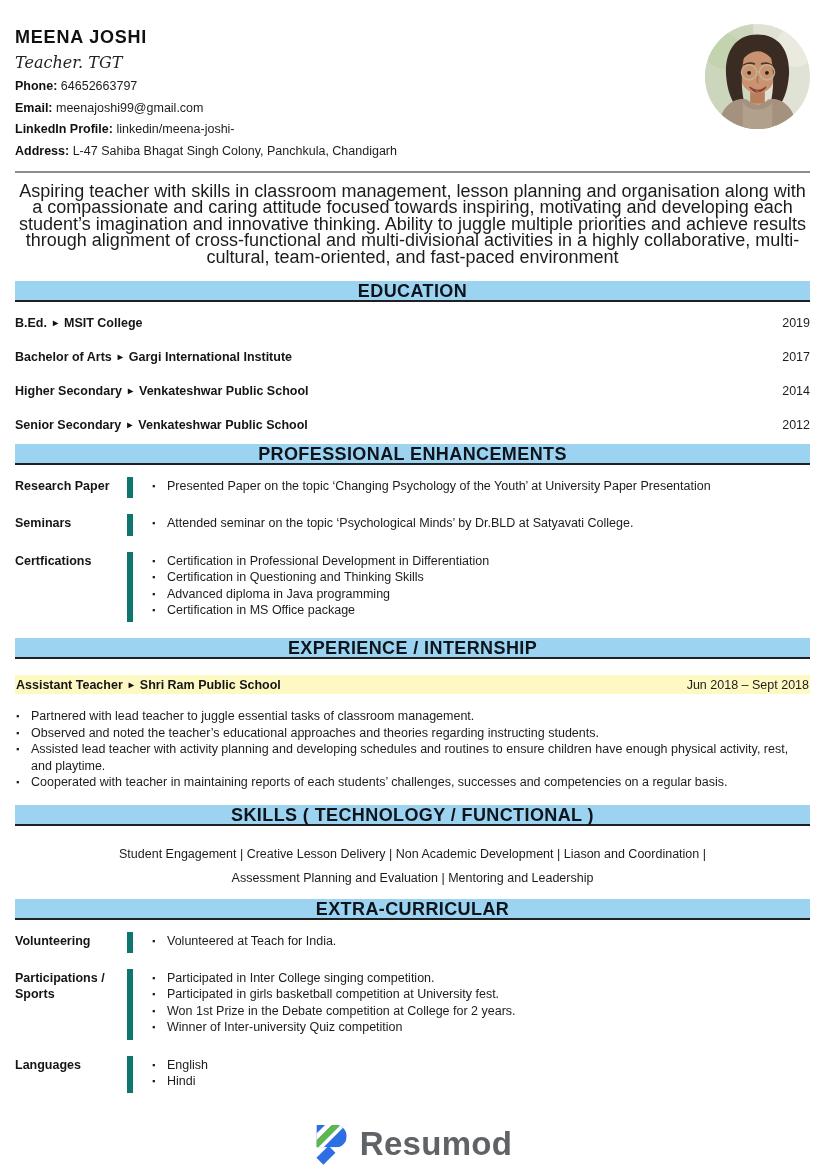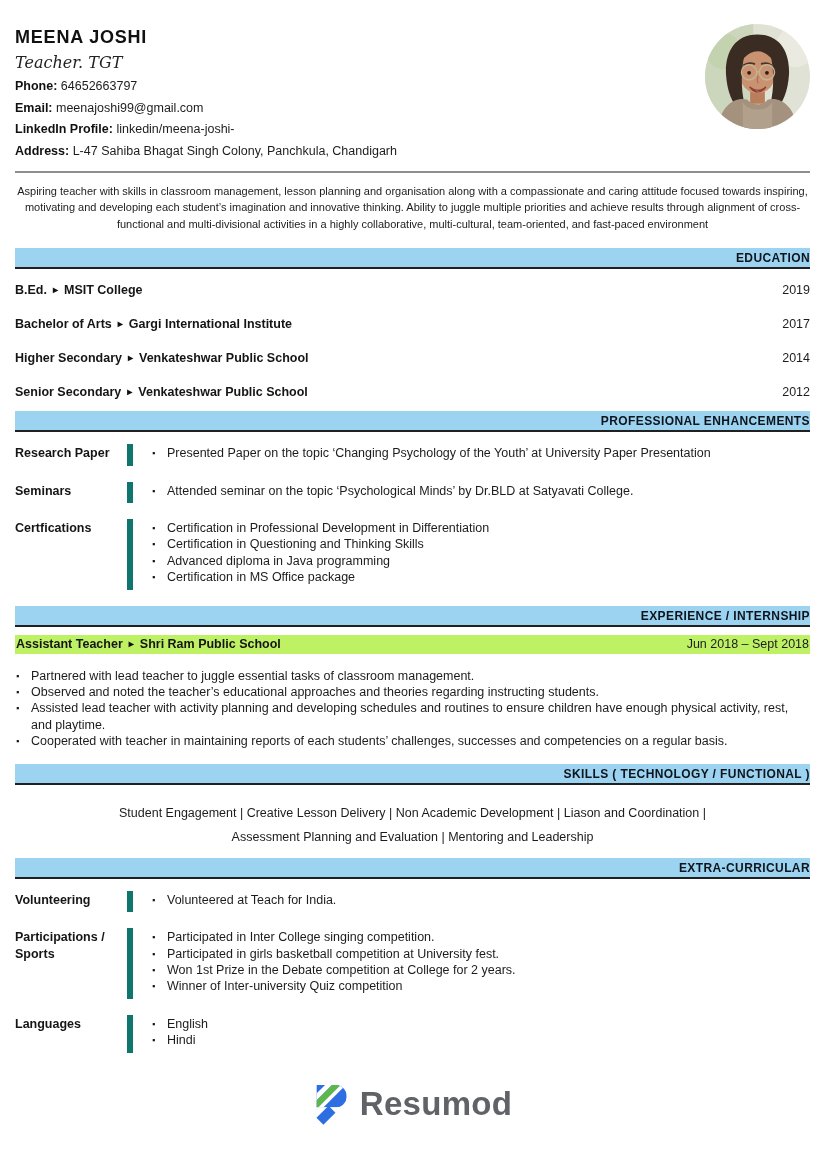--- a/index.html
+++ b/index.html
@@ -10,25 +10,25 @@
   
   .name { font-size:18px; font-weight:800; letter-spacing:.8px; color:#111; line-height:22px; }
   .job-title { font-family:"DejaVu Serif", serif; font-style:italic; font-size:16px; margin-top:5px; color:#222; }
   .contact { margin-top:4px; }
   .contact-line { line-height:21.5px; }
   .contact-line b { font-weight:700; color:#111; }
   .avatar { position:absolute; top:24px; right:16px; width:105px; height:105px; border-radius:50%; overflow:hidden; }
   .header-rule { border:none; border-top:2px solid #8d8d8d; margin-top:9px; }
 
   
-  .summary { margin-top:10px; text-align:center; line-height:16.4px; font-size:11px; color:#1c1c1e; padding:0 2px; }
+  .summary { margin-top:10px; text-align:center; line-height:16.4px; font-size:18px; color:#1c1c1e; padding:0 2px; }
 
   
   .bar { height:21px; line-height:21px; background:#9bd3f1; border-bottom:2px solid #202020;
-         text-align:right; font-weight:700; font-size:12px; letter-spacing:.4px; color:#0e141b; }
+         text-align:center; font-weight:700; font-size:18px; letter-spacing:.4px; color:#0e141b; }
   .bar.edu { margin-top:16px; } .bar.prof { margin-top:10px; } .bar.exp { margin-top:8px; }
   .bar.skills { margin-top:14px; } .bar.extra { margin-top:12px; }
 
   
   .edu-row { display:flex; justify-content:space-between; margin-top:17px; line-height:17px; }
   .edu-row:first-of-type { margin-top:13px; }
   .edu-left { font-weight:700; color:#151515; }
   .edu-year { font-weight:400; color:#1d1d1f; }
   .arrow { font-size:10px; margin:0 6px; position:relative; top:-1px; color:#111; }
 
@@ -36,21 +36,21 @@
   .lab-rows { margin-top:12px; }
   .lab-row { display:flex; margin-bottom:16px; }
   .lab-row .label { width:112px; flex:0 0 112px; font-weight:700; color:#151515; line-height:16.5px; padding-top:1px; }
   .lab-row .items { border-left:6px solid #0f766e; padding:1px 0 4px 18px; flex:1; }
   ul.blist { list-style:none; }
   ul.blist li { position:relative; padding-left:16px; line-height:16.4px; color:#1c1c1e; }
   ul.blist li::before { content:"▪"; position:absolute; left:1px; top:0; font-size:9px; color:#111; }
 
   
   .exp-head { display:flex; justify-content:space-between; align-items:center;
-              background:#bef264; height:19px; margin-top:8px; padding:0 1px; }
+              background:#fef9c3; height:19px; margin-top:16px; padding:0 1px; }
   .exp-role { font-weight:700; color:#151515; }
   .exp-dates { font-weight:400; color:#1d1d1f; }
   .exp-bullets { margin-top:14px; }
   .exp-bullets li { line-height:16.6px; }
 
   
   .skills-line { text-align:center; line-height:17px; color:#1c1c1e; }
   .skills-line.l1 { margin-top:20px; } .skills-line.l2 { margin-top:7px; }
 
   

